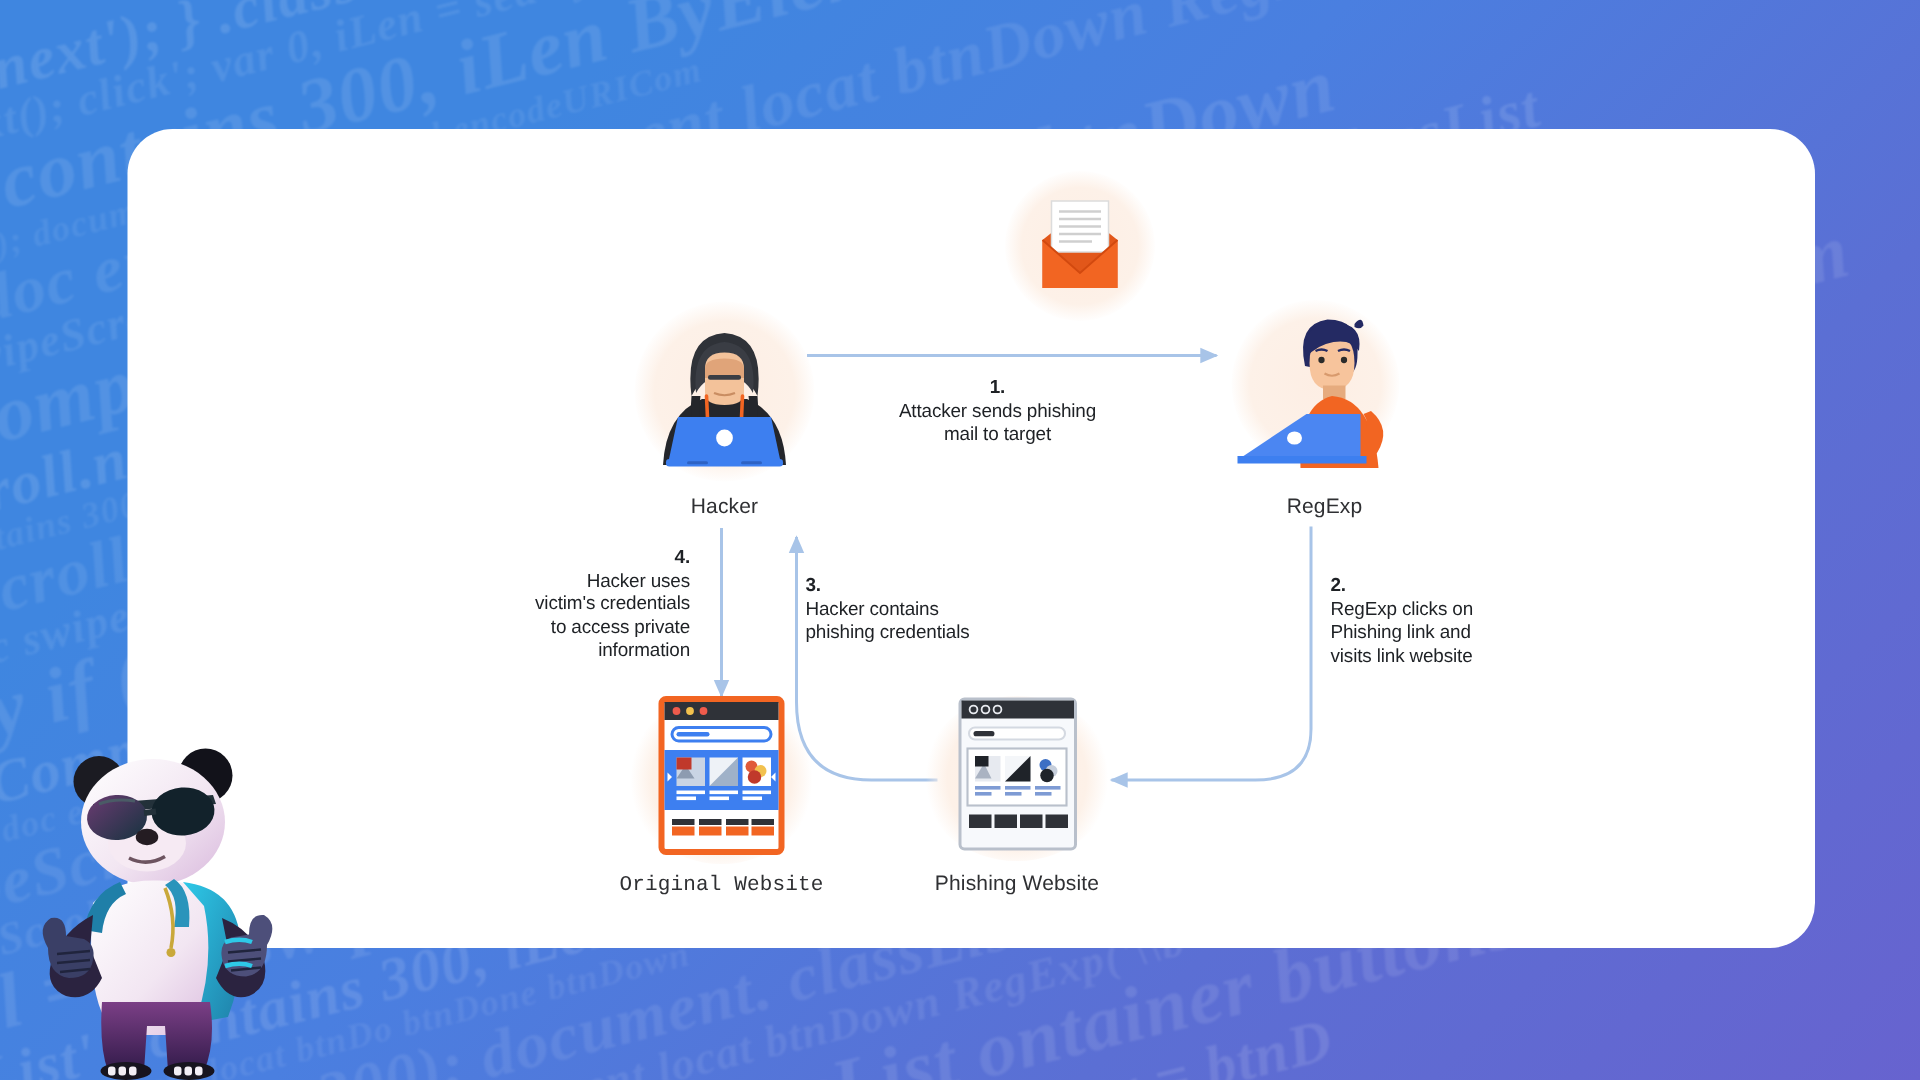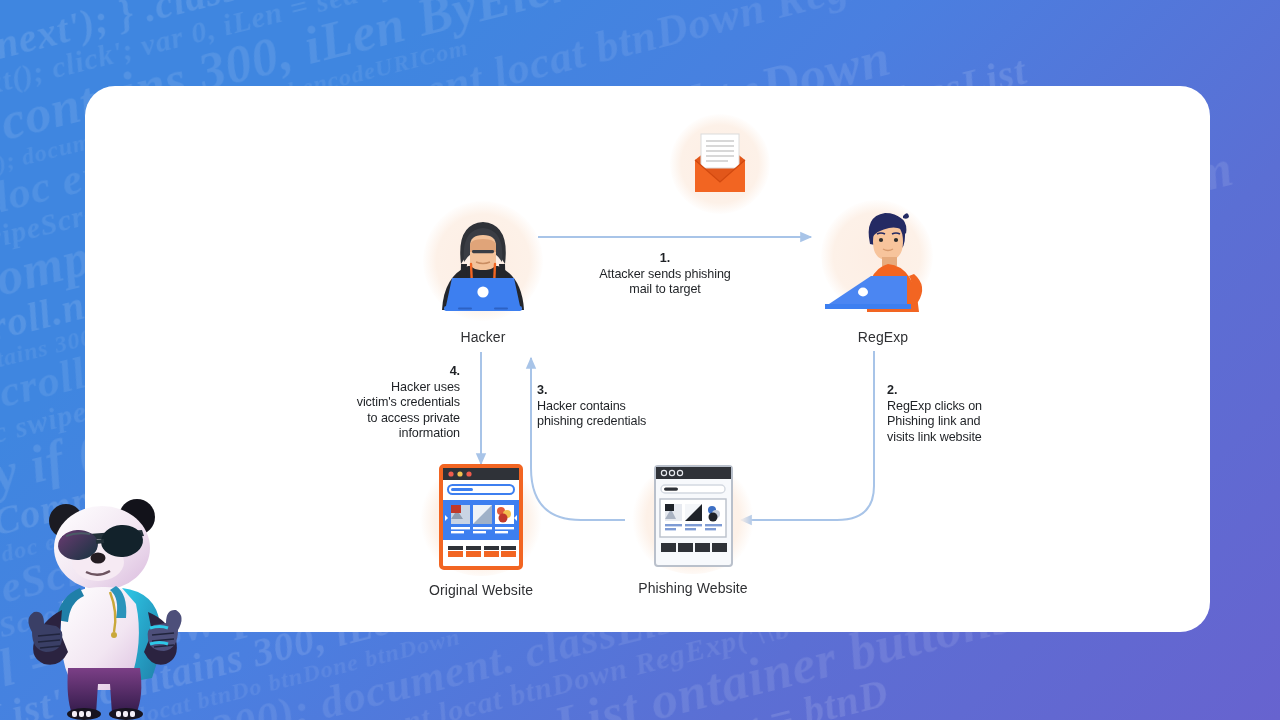--- a/index.html
+++ b/index.html
@@ -238,24 +238,24 @@
             <rect x="18" y="82" width="15" height="4" fill="#2f3238"></rect>
             <rect x="18" y="87" width="15" height="6" fill="#f26522"></rect>
             <rect x="36" y="82" width="15" height="4" fill="#2f3238"></rect>
             <rect x="36" y="87" width="15" height="6" fill="#f26522"></rect>
             <rect x="54" y="82" width="15" height="4" fill="#2f3238"></rect>
             <rect x="54" y="87" width="15" height="6" fill="#f26522"></rect>
             <rect x="71" y="82" width="15" height="4" fill="#2f3238"></rect>
             <rect x="71" y="87" width="15" height="6" fill="#f26522"></rect>
           </g>
         </svg>
-        <div class="node-label" style="left:-59px; top:118px;">Original Website</div>
-      </div>
-
-      <div class="node" style="left:543px; top:378px; width:100px; height:104px;margin-left:15px;">
+        <div class="node-label" style="left:-59px; top:118px;font-family:Liberation Mono, monospace;">Original Website</div>
+      </div>
+
+      <div class="node" style="left:543px; top:378px; width:100px; height:104px;">
         <div class="blob" style="left:-14px; top:0px; width:128px; height:110px;"></div>
         <svg width="100" height="104" viewBox="0 0 100 104" style="position:absolute;left:0;top:0;">
           <rect x="12" y="2" width="77" height="100" rx="3" fill="#f7f9fc" stroke="#b9c0cb" stroke-width="2"></rect>
           <rect x="13" y="3" width="75" height="12" fill="#2f3238"></rect>
           <circle cx="21" cy="9" r="2.6" fill="none" stroke="#e7e9ee" stroke-width="1.2"></circle>
           <circle cx="29" cy="9" r="2.6" fill="none" stroke="#e7e9ee" stroke-width="1.2"></circle>
           <circle cx="37" cy="9" r="2.6" fill="none" stroke="#e7e9ee" stroke-width="1.2"></circle>
           <rect x="18" y="21" width="64" height="8" rx="4" fill="#ffffff" stroke="#d4d9e1" stroke-width="1.4"></rect>
           <rect x="21" y="23.4" width="14" height="3.4" rx="1.7" fill="#2f3238"></rect>
           <rect x="17" y="35" width="66" height="38" fill="#ffffff" stroke="#b9c0cb" stroke-width="1.4"></rect>

